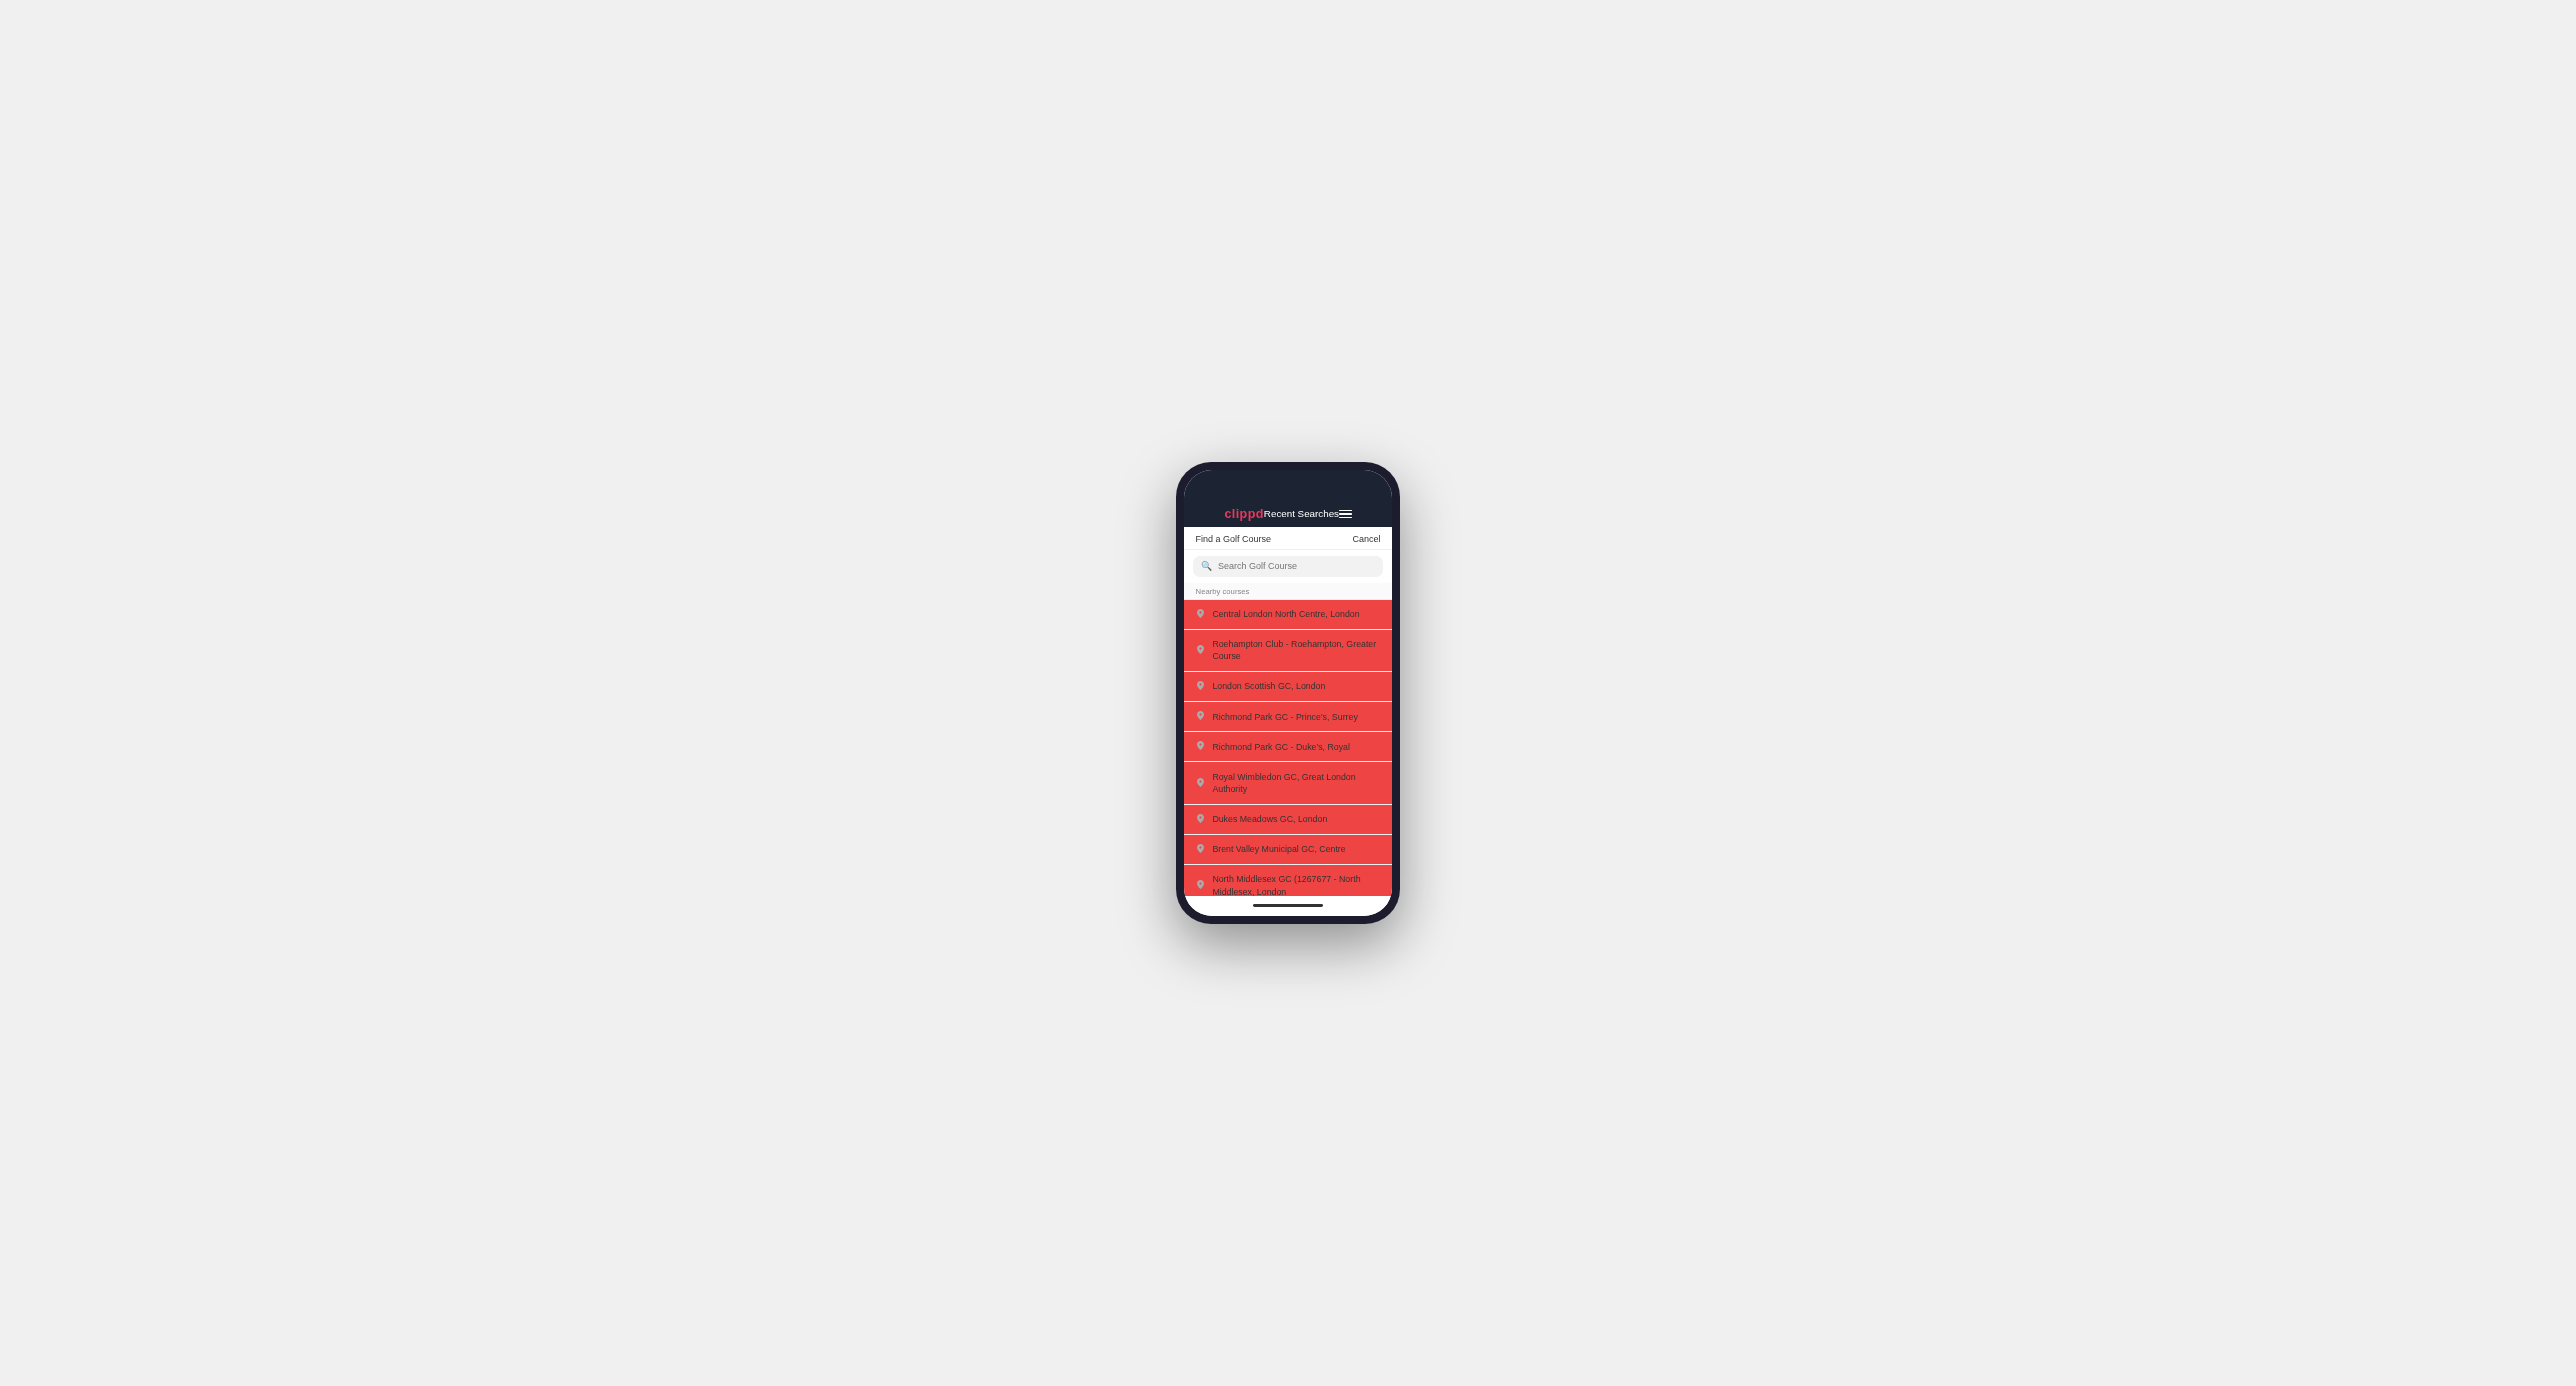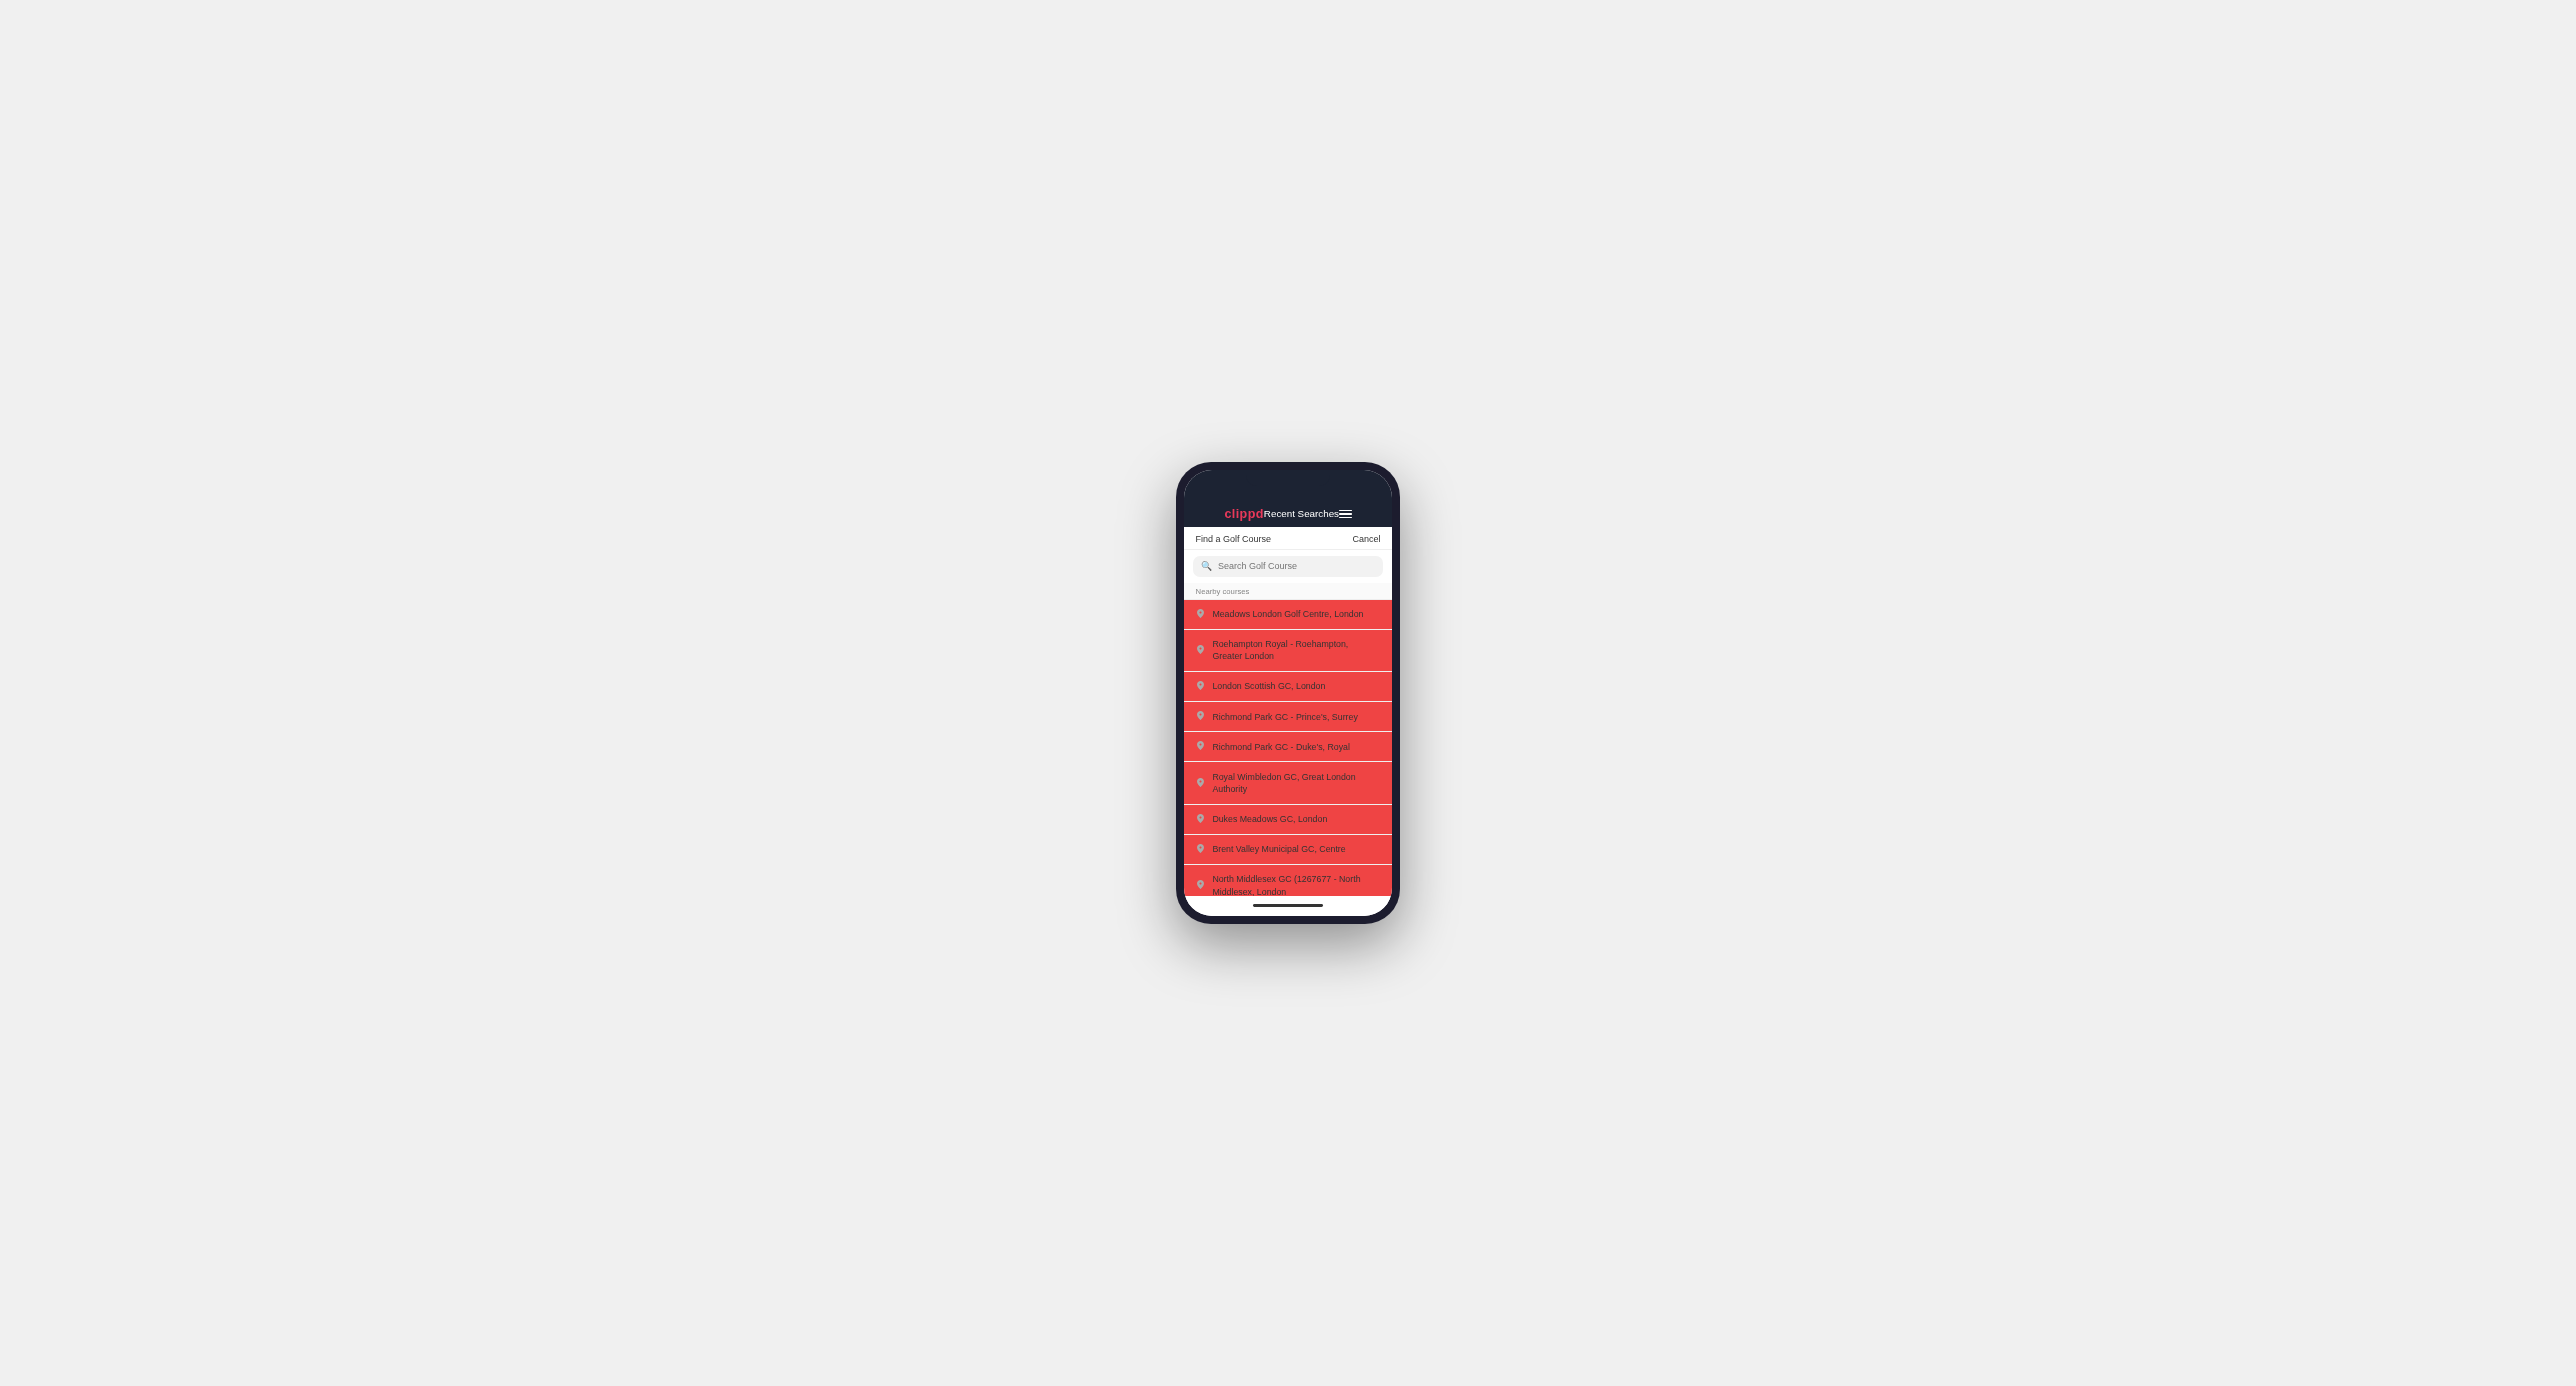--- a/index.html
+++ b/index.html
@@ -219,27 +219,27 @@
         </div>
       </div>
 
       <div class="nearby-label">Nearby courses</div>
 
       <div class="course-list" id="course-list">
           <div class="course-item">
             <span class="pin-icon"><svg width="7" height="9" viewBox="0 0 10 13" fill="none" xmlns="http://www.w3.org/2000/svg">
       <path d="M5 0C2.24 0 0 2.24 0 5c0 3.75 5 8 5 8s5-4.25 5-8c0-2.76-2.24-5-5-5zm0 6.5c-.83 0-1.5-.67-1.5-1.5S4.17 3.5 5 3.5 6.5 4.17 6.5 5 5.83 6.5 5 6.5z" fill="#aaa"></path>
     </svg></span>
-            <span class="course-name">Meadows London Golf Centre, London</span>
-          </div>
-          <div class="course-item">
-            <span class="pin-icon"><svg width="7" height="9" viewBox="0 0 10 13" fill="none" xmlns="http://www.w3.org/2000/svg">
-      <path d="M5 0C2.24 0 0 2.24 0 5c0 3.75 5 8 5 8s5-4.25 5-8c0-2.76-2.24-5-5-5zm0 6.5c-.83 0-1.5-.67-1.5-1.5S4.17 3.5 5 3.5 6.5 4.17 6.5 5 5.83 6.5 5 6.5z" fill="#aaa"></path>
-    </svg></span>
-            <span class="course-name">Roehampton Royal - Roehampton, Greater London</span>
+            <span class="course-name">Central London North Centre, London</span>
+          </div>
+          <div class="course-item">
+            <span class="pin-icon"><svg width="7" height="9" viewBox="0 0 10 13" fill="none" xmlns="http://www.w3.org/2000/svg">
+      <path d="M5 0C2.24 0 0 2.24 0 5c0 3.75 5 8 5 8s5-4.25 5-8c0-2.76-2.24-5-5-5zm0 6.5c-.83 0-1.5-.67-1.5-1.5S4.17 3.5 5 3.5 6.5 4.17 6.5 5 5.83 6.5 5 6.5z" fill="#aaa"></path>
+    </svg></span>
+            <span class="course-name">Roehampton Club - Roehampton, Greater Course</span>
           </div>
           <div class="course-item">
             <span class="pin-icon"><svg width="7" height="9" viewBox="0 0 10 13" fill="none" xmlns="http://www.w3.org/2000/svg">
       <path d="M5 0C2.24 0 0 2.24 0 5c0 3.75 5 8 5 8s5-4.25 5-8c0-2.76-2.24-5-5-5zm0 6.5c-.83 0-1.5-.67-1.5-1.5S4.17 3.5 5 3.5 6.5 4.17 6.5 5 5.83 6.5 5 6.5z" fill="#aaa"></path>
     </svg></span>
             <span class="course-name">London Scottish GC, London</span>
           </div>
           <div class="course-item">
             <span class="pin-icon"><svg width="7" height="9" viewBox="0 0 10 13" fill="none" xmlns="http://www.w3.org/2000/svg">
       <path d="M5 0C2.24 0 0 2.24 0 5c0 3.75 5 8 5 8s5-4.25 5-8c0-2.76-2.24-5-5-5zm0 6.5c-.83 0-1.5-.67-1.5-1.5S4.17 3.5 5 3.5 6.5 4.17 6.5 5 5.83 6.5 5 6.5z" fill="#aaa"></path>

